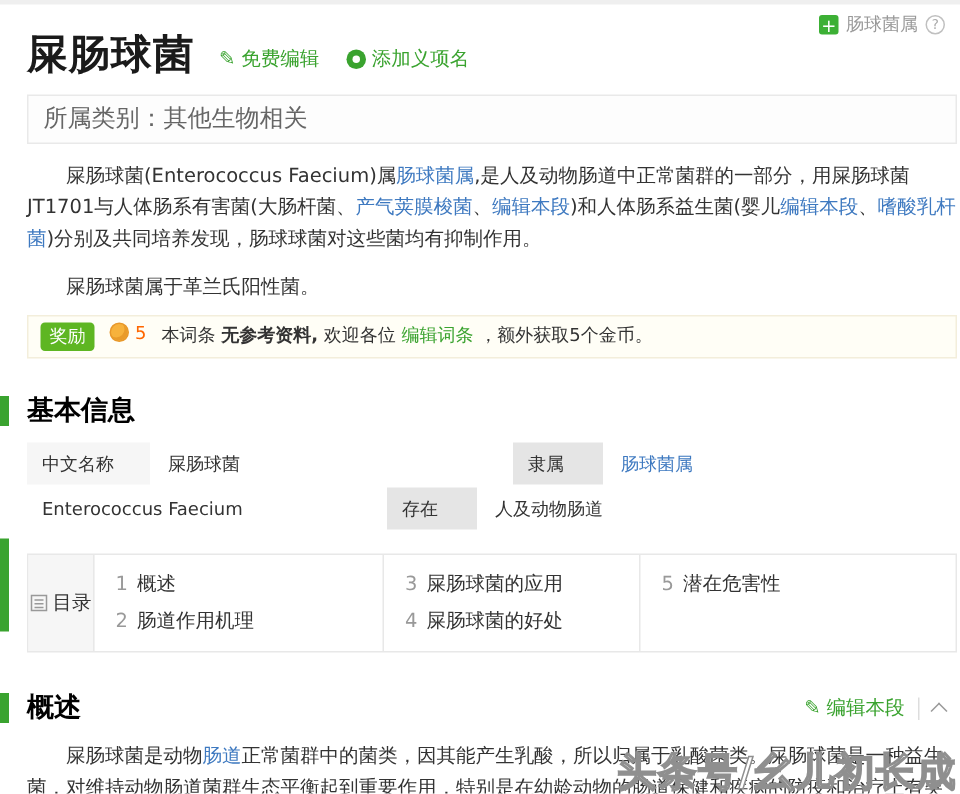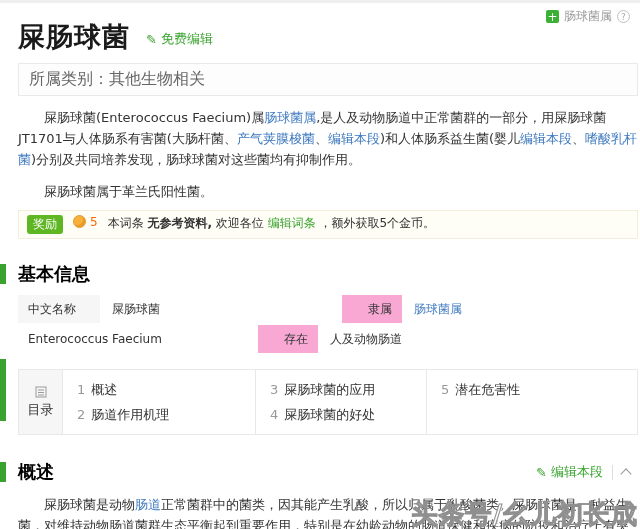--- a/index.html
+++ b/index.html
@@ -58,29 +58,29 @@
   .tool-divider { width:1px; height:15px; background:#ddd; }
   .chevron { width:8px; height:8px; border-left:1px solid #999; border-top:1px solid #999;
              transform:rotate(45deg); margin-top:4px; cursor:pointer; }
 
   
   .info-table { margin-top:10px; font-size:12px; }
   .info-row { display:flex; margin-bottom:2px; }
   .cell { padding:7px 10px; line-height:14px; }
   .cell-label1 { width:82px; background:#f6f6f6; margin-right:2px; flex-shrink:0; }
   .cell-value1 { width:238px; margin-right:2px; flex-shrink:0; }
-  .cell-label2 { width:60px; background:#f9a8d4; margin-right:2px; flex-shrink:0;text-align:right; }
+  .cell-label2 { width:60px; background:#e5e5e5; margin-right:2px; flex-shrink:0; }
   .cell-value2 { flex:1; }
 
   
   .toc-section { margin-top:16px; position:relative; }
   .toc-section::before { content:""; position:absolute; left:-18px; top:-10px; width:6px; height:62px; background:#3aa32f; }
   .toc-box { border:1px solid #e8e8e8; display:flex; align-items:stretch; }
   .toc-label { width:44px; background:#f6f6f6; border-right:1px solid #e8e8e8; display:flex;
-               align-items:center; justify-content:center; gap:3px; font-size:13px; color:#333; flex-shrink:0;flex-direction:column; }
+               align-items:center; justify-content:center; gap:3px; font-size:13px; color:#333; flex-shrink:0; }
   .toc-col { padding:7px 0 7px 14px; line-height:25px; font-size:13px; }
   .toc-col1 { width:193px; border-right:1px solid #e8e8e8; }
   .toc-col2 { width:171px; border-right:1px solid #e8e8e8; }
   .toc-col3 { flex:1; }
   .toc-item { cursor:pointer; white-space:nowrap; }
   .toc-num { color:#999; margin-right:6px; }
 
   
   .watermark { position:absolute; right:2px; bottom:-3px; font-size:26px; font-weight:bold;
                color:#fff; -webkit-text-stroke:1px #8f8f8f; letter-spacing:1px; white-space:nowrap;
@@ -98,20 +98,24 @@
 </div>
 
 <div class="content">
 
   <div class="title-row">
     <h1 class="page-title">屎肠球菌</h1>
     <div class="title-links">
       <span class="green-action">
         <i class="pencil">✎</i>
         <span>免费编辑</span>
+      </span>
+      <span class="green-action">
+        <span class="circle-icon"></span>
+        <span>添加义项名</span>
       </span>
     </div>
   </div>
 
   <div class="category-box">
     <span>所属类别：其他生物相关</span>
   </div>
 
   <p class="para"><span>屎肠球菌(Enterococcus Faecium)属</span><span class="link">肠球菌属</span><span>,是人及动物肠道中正常菌群的一部分，用屎肠球菌JT1701与人体肠系有害菌(大肠杆菌、</span><span class="link">产气荚膜梭菌</span><span>、</span><span class="link">编辑本段</span><span>)和人体肠系益生菌(婴儿</span><span class="link">编辑本段</span><span>、</span><span class="link">嗜酸乳杆菌</span><span>)分别及共同培养发现，肠球球菌对这些菌均有抑制作用。</span></p>
   <p class="para">屎肠球菌属于革兰氏阳性菌。</p>

